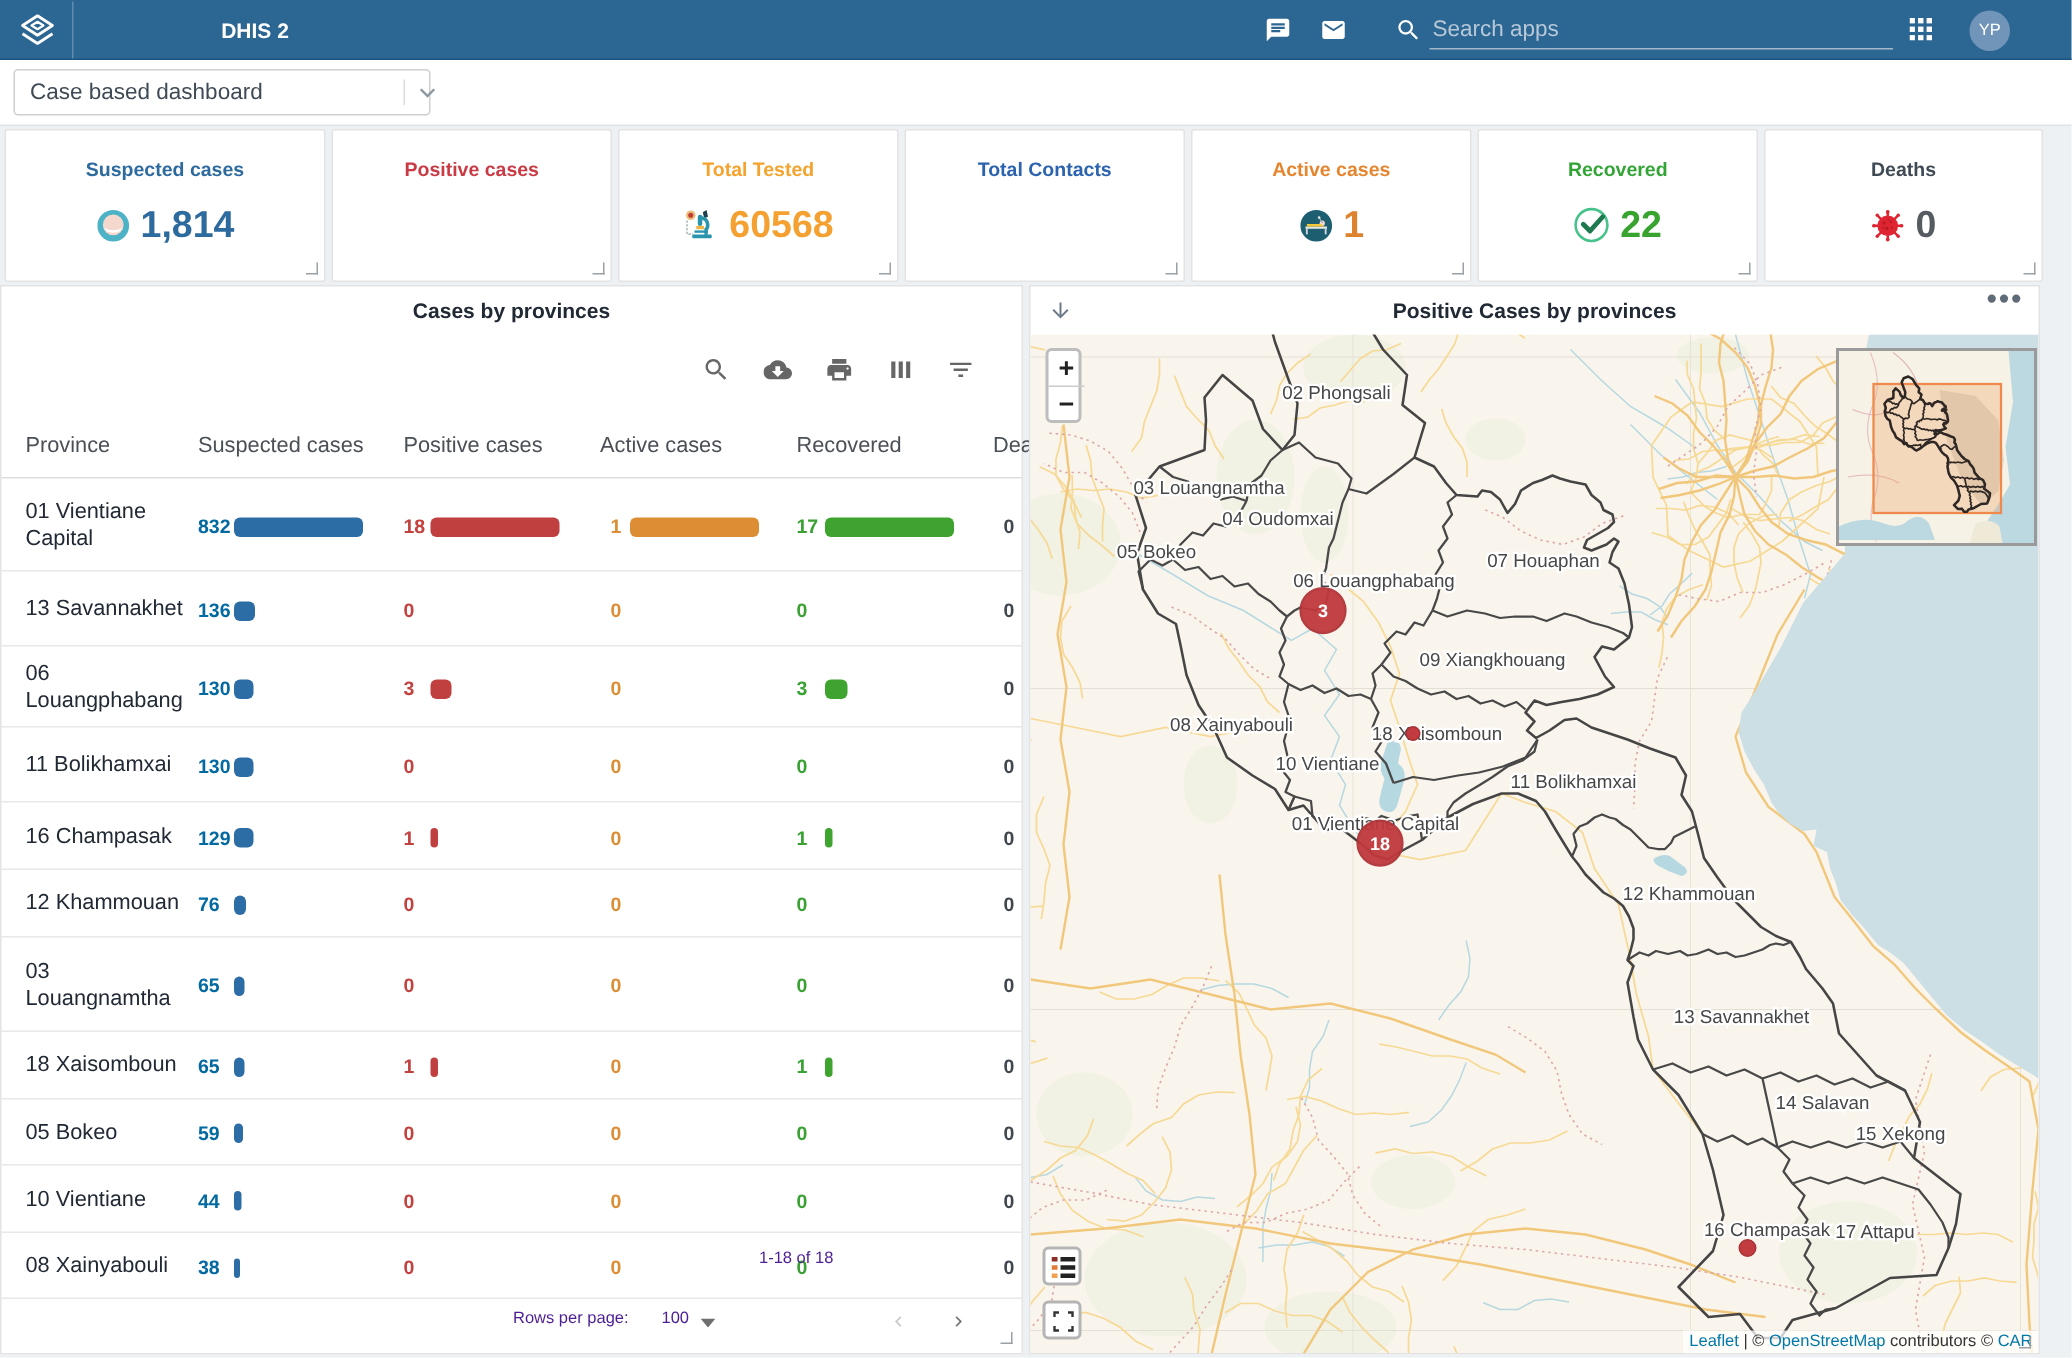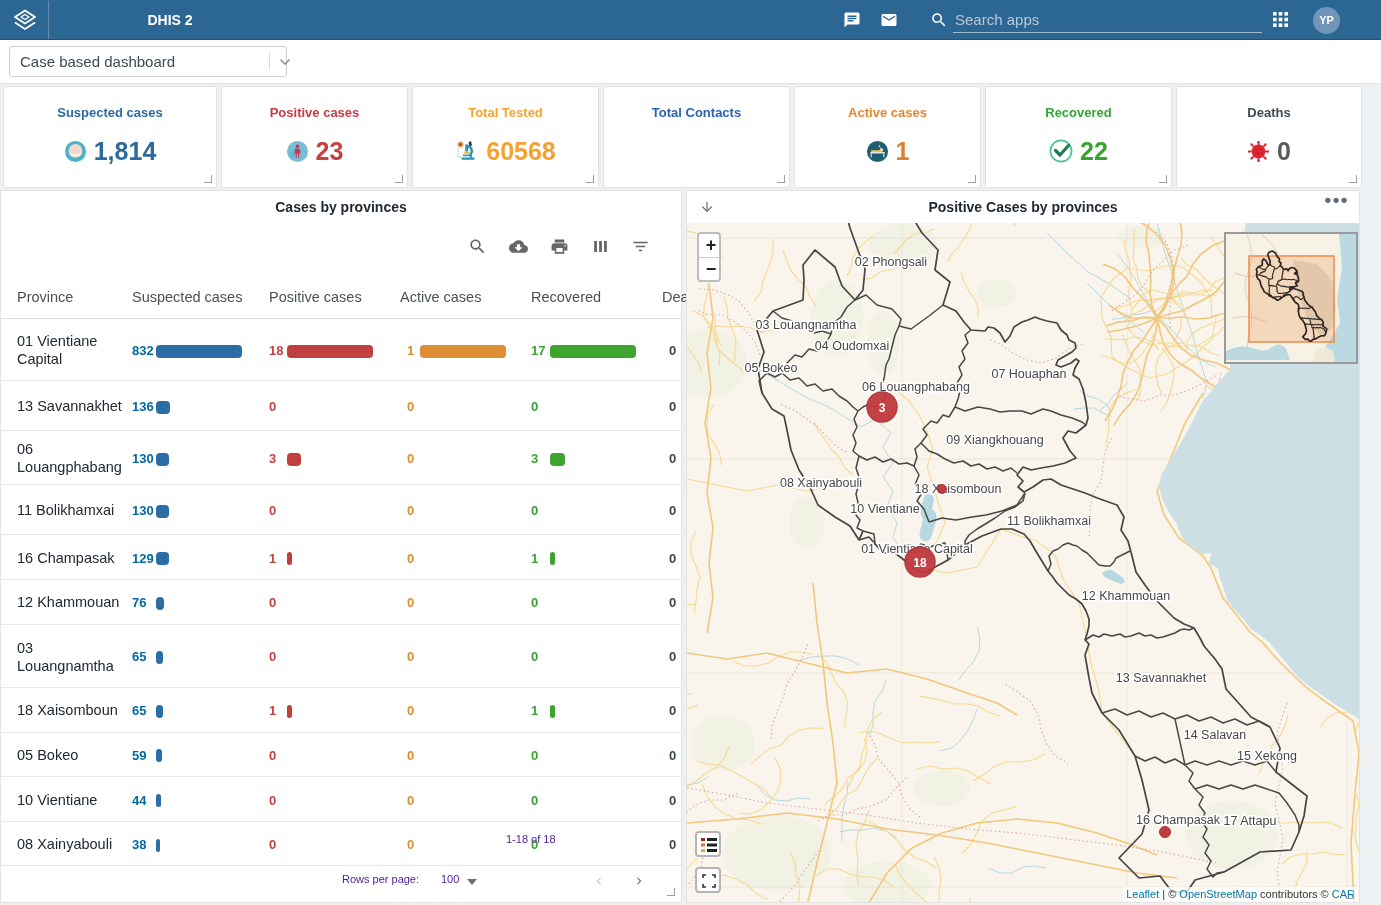--- a/index.html
+++ b/index.html
@@ -3,21 +3,21 @@
 <style>
 *{margin:0;padding:0;box-sizing:border-box}
 html,body{width:1381px;height:905px;font-family:"Liberation Sans",sans-serif;background:#fff;overflow:hidden}
 .hdr{position:absolute;left:0;top:0;width:1381px;height:40px;background:#2c6693;border-bottom:1px solid #1e5580}
 .hdr .logo{position:absolute;left:13px;top:9px}
 .hdr .vdiv{position:absolute;left:48px;top:1px;width:1px;height:38px;background:rgba(255,255,255,.25)}
 .hdr .title{position:absolute;left:110px;top:0;width:120px;height:40px;line-height:40px;text-align:center;color:#fff;font-weight:bold;font-size:14px}
 .hic{position:absolute;top:11px;color:#fff}
 .searchtxt{position:absolute;left:955px;top:11px;color:#b7c8d8;font-size:15px}
 .sline{position:absolute;left:953px;top:32px;width:309px;height:1px;background:#a3b8ca}
-.avatar{position:absolute;left:1313px;top:7px;width:27px;height:27px;border-radius:50%;background:#7195b9;color:#fff;font-size:11px;font-weight:bold;text-align:center;line-height:27px}
+.avatar{position:absolute;left:1313px;top:7px;width:27px;height:27px;border-radius:50%;background:#7195b9;color:#fff;font-size:11px;font-weight:normal;text-align:center;line-height:27px}
 .selbar{position:absolute;left:0;top:40px;width:1381px;height:44px;background:#fff;border-bottom:1px solid #e0e4e8}
 .selbox{position:absolute;left:9px;top:6px;width:278px;height:31px;border:1px solid #cfcfcf;border-radius:3px;background:#fff}
 .selbox .txt{position:absolute;left:10px;top:0;height:29px;line-height:29px;font-size:15px;color:#3e4a54}
 .selbox .dv{position:absolute;left:259px;top:6px;width:1px;height:17px;background:#dcdcdc}
 .dash{position:absolute;left:0;top:84px;width:1381px;height:821px;background:#eef1f4}
 .card{position:absolute;top:2px;height:102px;background:#fff;border:1px solid #e3e3e3;border-radius:2px}
 .card .ct{position:absolute;top:18px;left:0;right:0;text-align:center;font-size:13px;font-weight:bold}
 .card .cv{position:absolute;top:48px;left:0;right:0;text-align:center;font-size:25px;font-weight:bold}
 .card .cv svg,.card .cv .ic{vertical-align:middle;margin-right:8px}
 .card .cv span{vertical-align:middle}
@@ -90,26 +90,20 @@
       <div class="ct" style="color:#2d6a9e">Suspected cases</div>
       <div class="cv" style="color:#2d6a9e"><svg class="ic" width="23" height="23" viewBox="0 0 24 24" style="vertical-align:middle;margin-right:7px">
           <circle cx="12" cy="12" r="11" fill="#4cb2c6"></circle>
           <circle cx="12" cy="11.4" r="7.2" fill="#f5d8cd"></circle>
           <path d="M5.5 13.5a7.2 6 0 0 0 13 0 q-6.5 3.4-13 0z" fill="#fff"></path>
         </svg><span>1,814</span></div>
       <div class="rsz"></div>
     </div>
     <div class="card" style="left:221px;width:187px">
       <div class="ct" style="color:#ca3a44">Positive cases</div>
-      <div class="cv" style="color:#c54040"><svg class="ic" width="23" height="23" viewBox="0 0 24 24" style="vertical-align:middle;margin-right:7px">
-          <circle cx="12" cy="12" r="11" fill="#79bfd3"></circle>
-          <path d="M7 19a11 11 0 0 0-4.5-3.5l9-9a11 11 0 0 0 4 4z" fill="#5fb3cb"></path>
-          <circle cx="12" cy="6.6" r="1.9" fill="#d62f55"></circle>
-          <path d="M9.8 9.2h4.4l1 5h-1.4v4.6h-1.1v-4.6h-1.4v4.6h-1.1v-4.6H8.8z" fill="#d62f55"></path>
-        </svg><span>23</span></div>
       <div class="rsz"></div>
     </div>
     <div class="card" style="left:412px;width:187px">
       <div class="ct" style="color:#f5a32c">Total Tested</div>
       <div class="cv" style="color:#f5a132"><svg class="ic" width="24" height="24" viewBox="0 0 24 24" style="vertical-align:middle;margin-right:7px">
           <circle cx="5.5" cy="5.5" r="3.2" fill="#e8c27a"></circle>
           <circle cx="5.5" cy="5.5" r="1.7" fill="#c43b35"></circle>
           <path d="M3 9v9h4" stroke="#9aa" stroke-width="0.9" fill="none" stroke-dasharray="1.5 1"></path>
           <path d="M13.5 3.5 l2.5-1.5 1 4.5-2.5 1z" fill="#1c3f52"></path>
           <path d="M12 6c3.5 0 6 2.6 6 6 0 1.6-.5 2.8-1.4 3.8l-2-1.2c.7-.7 1-1.5 1-2.6 0-2.1-1.5-3.6-3.6-3.6z" fill="#2a94ad"></path>

